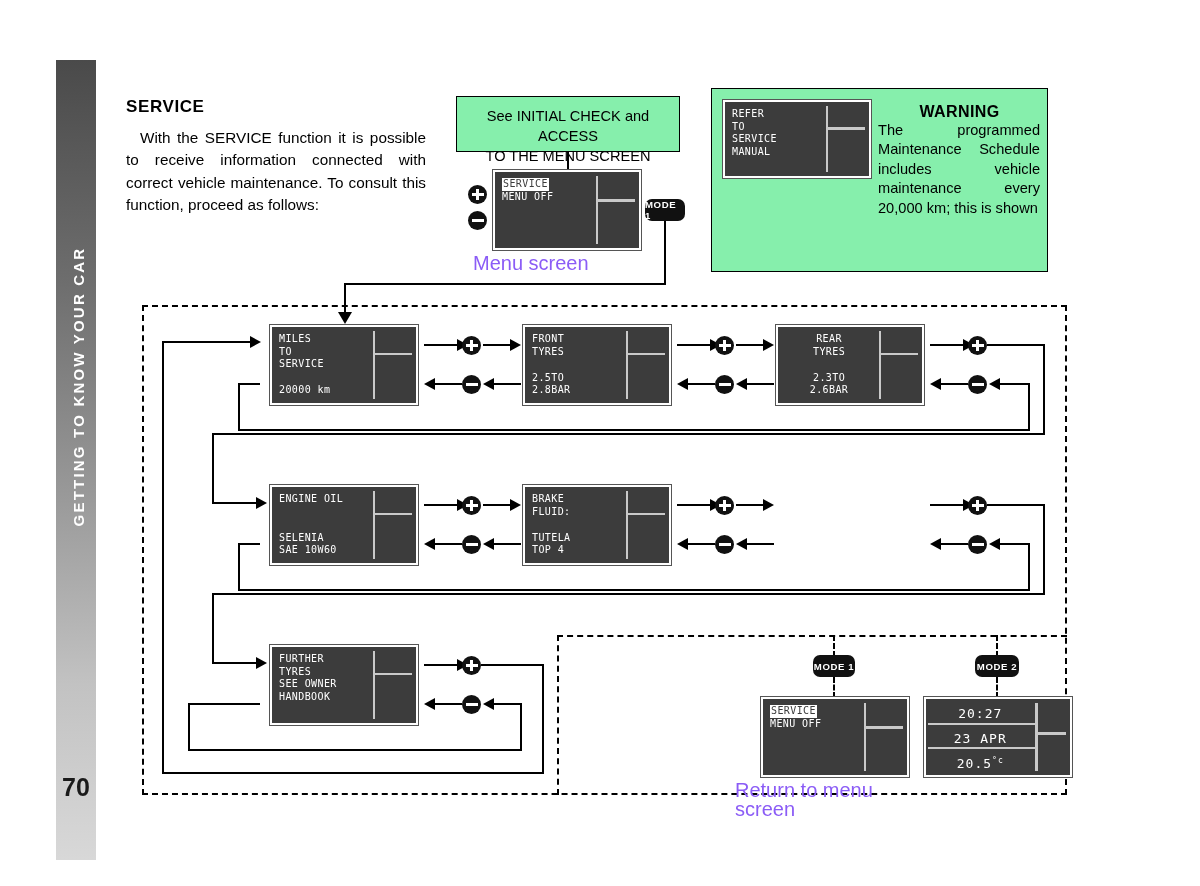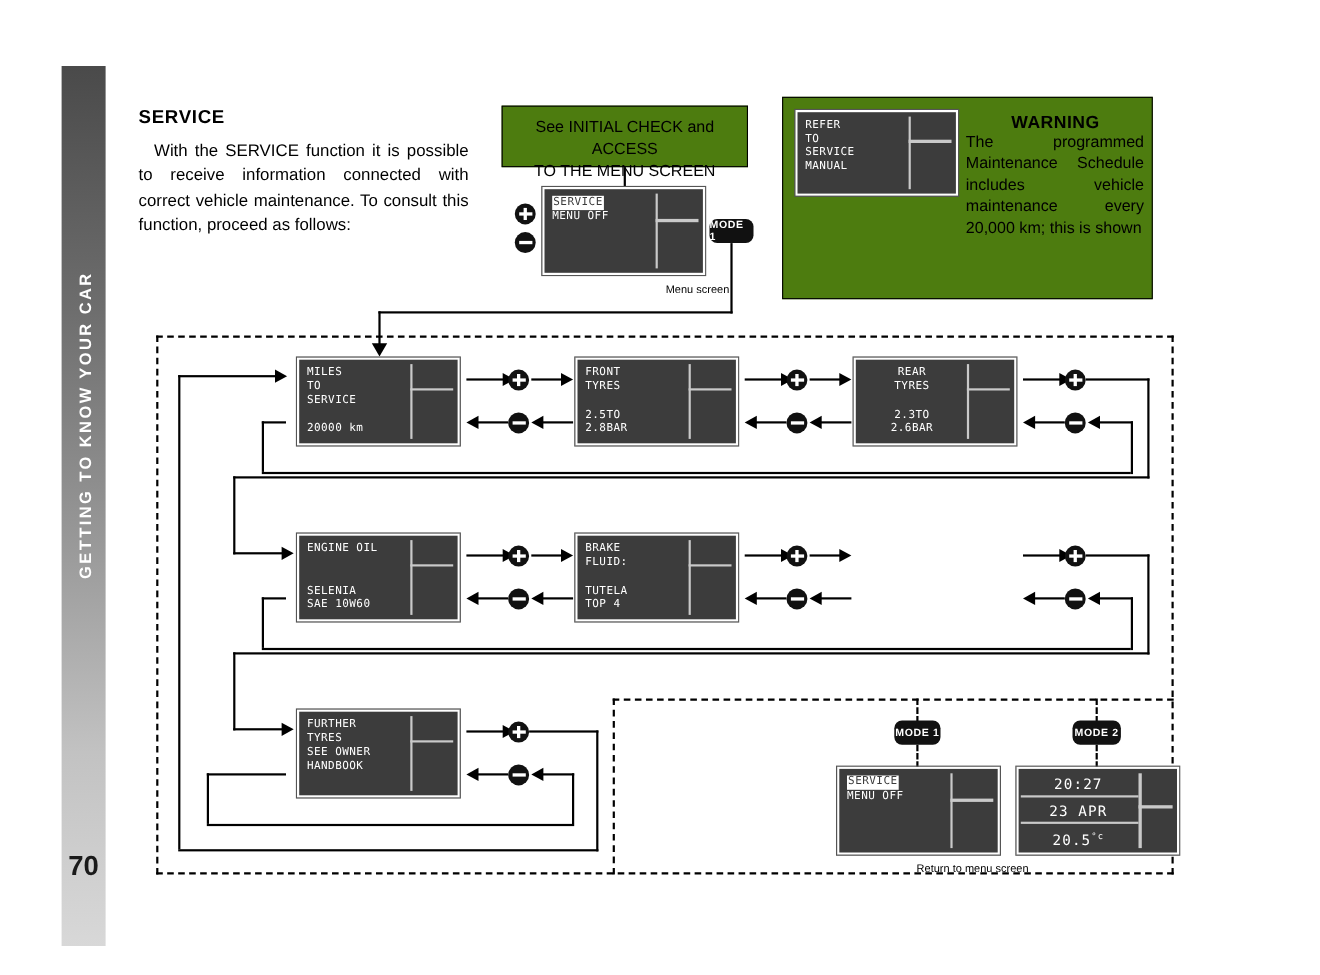--- a/index.html
+++ b/index.html
@@ -31,21 +31,21 @@
     position:absolute;left:126px;top:97px;
     font-size:17px;font-weight:bold;letter-spacing:.6px;color:#000;
   }
   .body-copy{
     position:absolute;left:126px;top:127px;width:300px;
     font-size:15.3px;line-height:22.4px;color:#000;text-align:justify;
     text-indent:14px;
   }
 
   
-  .obox{position:absolute;border:1.6px solid #000;background:#4d7c0f;box-sizing:border-box;}
+  .obox{position:absolute;border:1.6px solid #000;background:#86efac;box-sizing:border-box;}
   .obox-text{
     text-align:center;font-size:14.6px;line-height:20px;color:#000;
     padding:9px 6px 0 6px;
   }
 
   
   .lcd{
     position:absolute;background:#3c3c3c;
     border:2.5px solid #ffffff;outline:1.5px solid #555;
     box-sizing:border-box;
@@ -62,21 +62,21 @@
     display:inline-block;background:#ffffff;color:#3c3c3c;padding:0 1px;
   }
   .lcd-row{
     position:absolute;left:0;right:0;color:#fff;
     font-family:"DejaVu Sans Mono", monospace;font-size:13px;
     text-align:center;letter-spacing:1px;
   }
   .lcd-sup{font-size:8px;vertical-align:super;}
 
   .caption{
-    position:absolute;text-align:right;font-size:10px;line-height:19px;color:#000000;
+    position:absolute;text-align:left;font-size:20px;line-height:19px;color:#8b5cf6;
   }
 
   
   .mode-pill{
     position:absolute;background:#111;color:#fff;border-radius:7px;
     font-size:9.6px;font-weight:bold;letter-spacing:.6px;
     display:flex;align-items:center;justify-content:center;
   }
 
   

